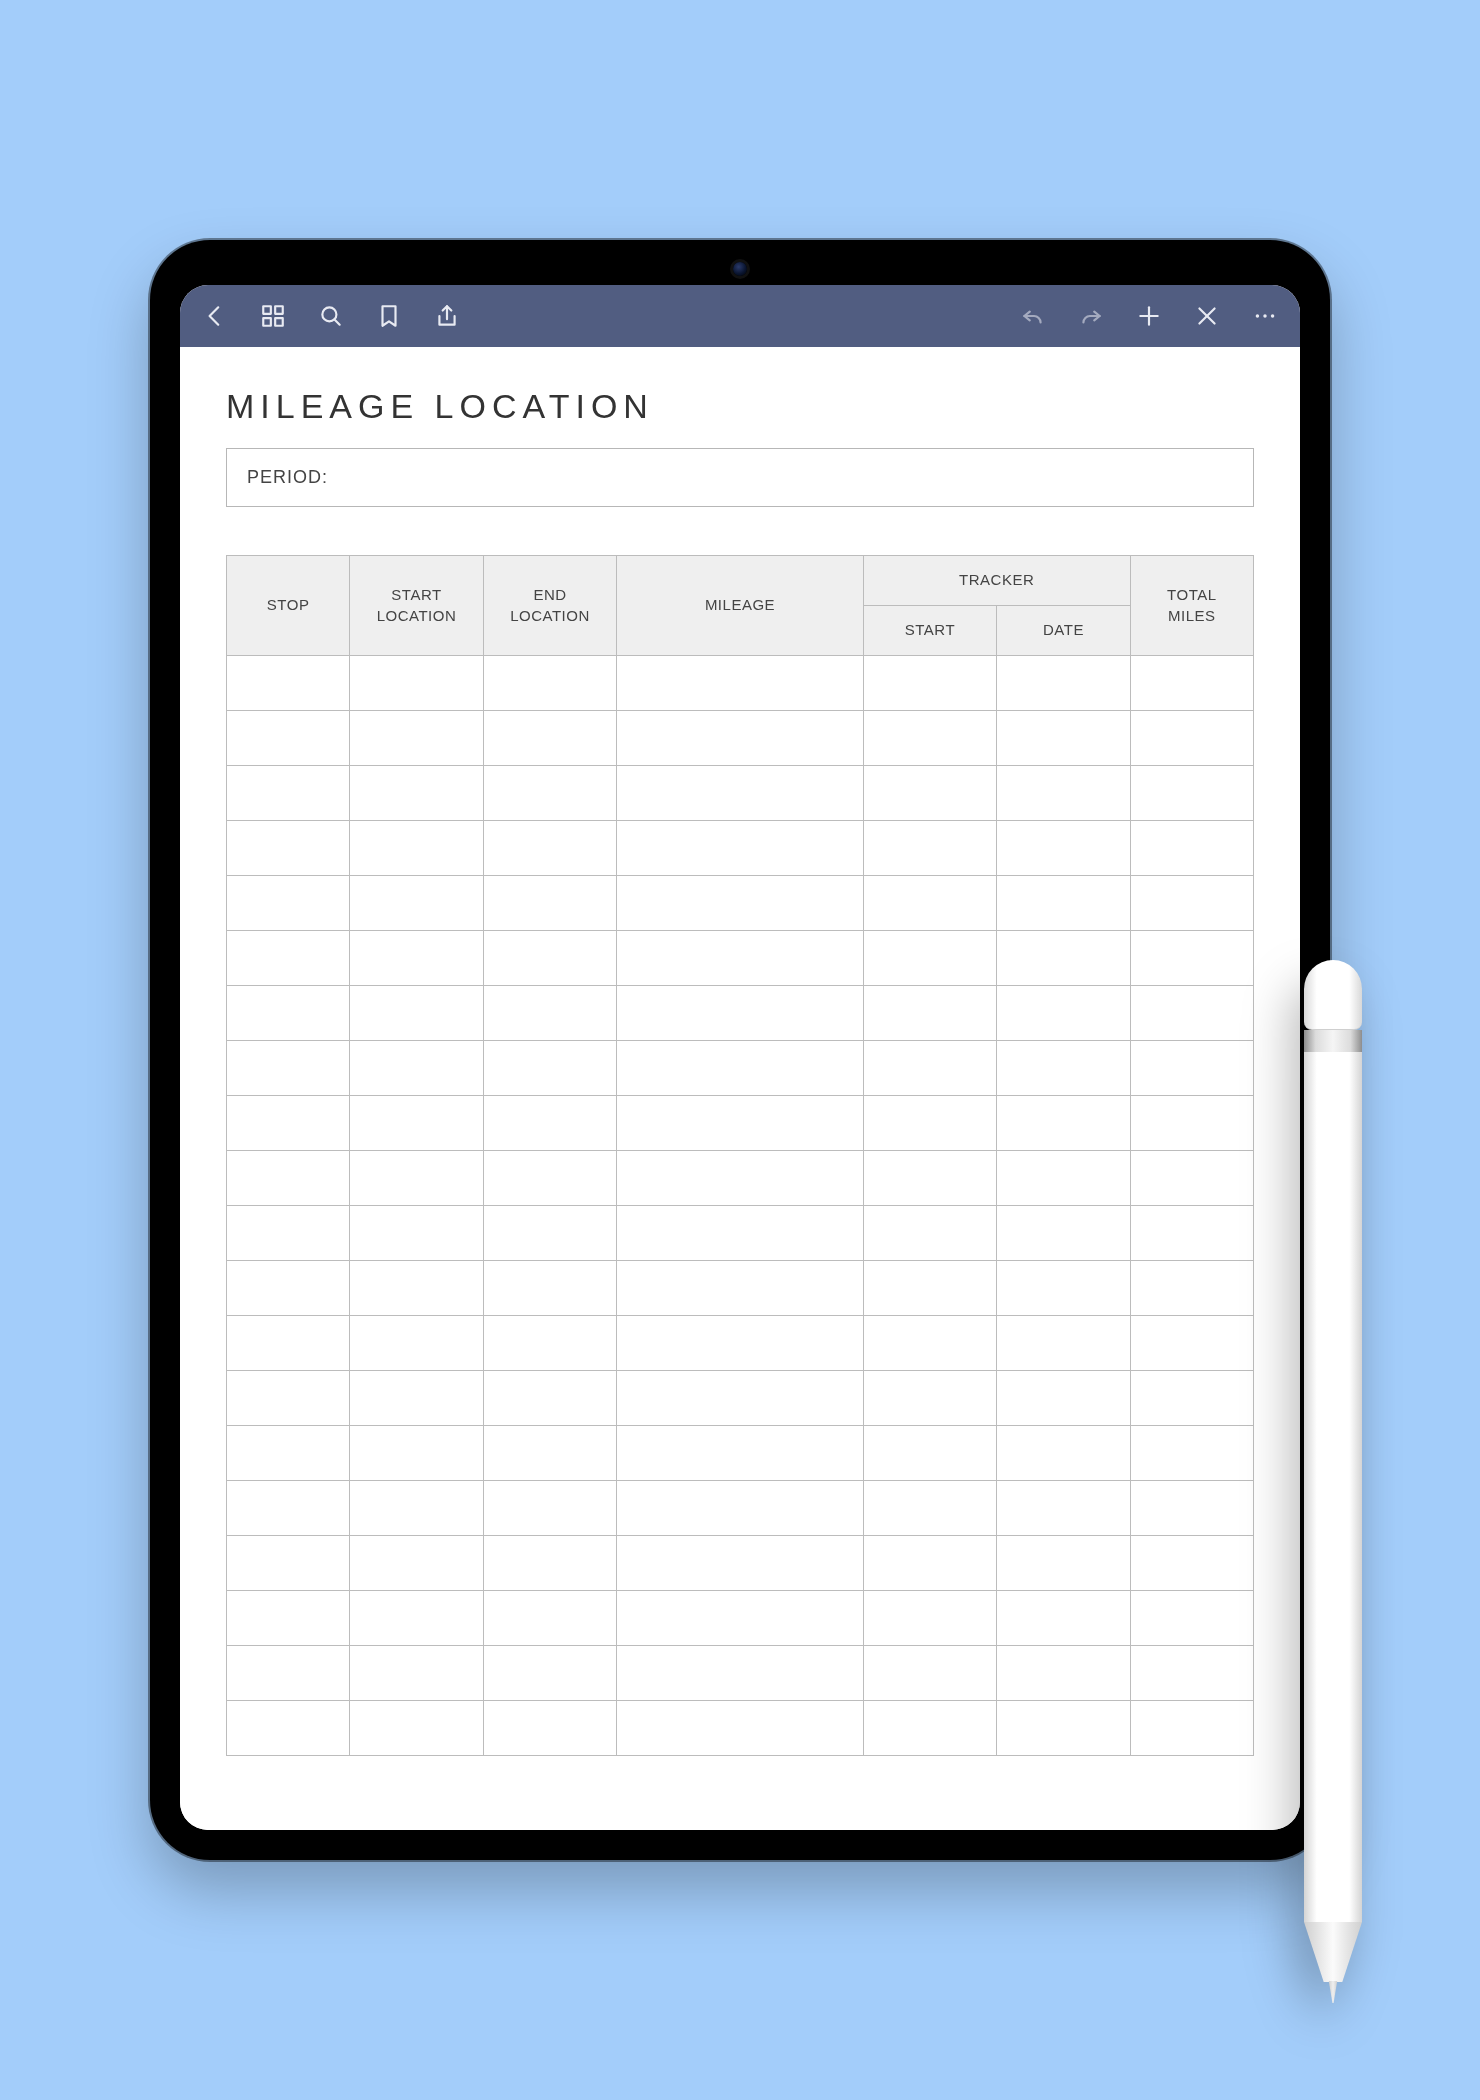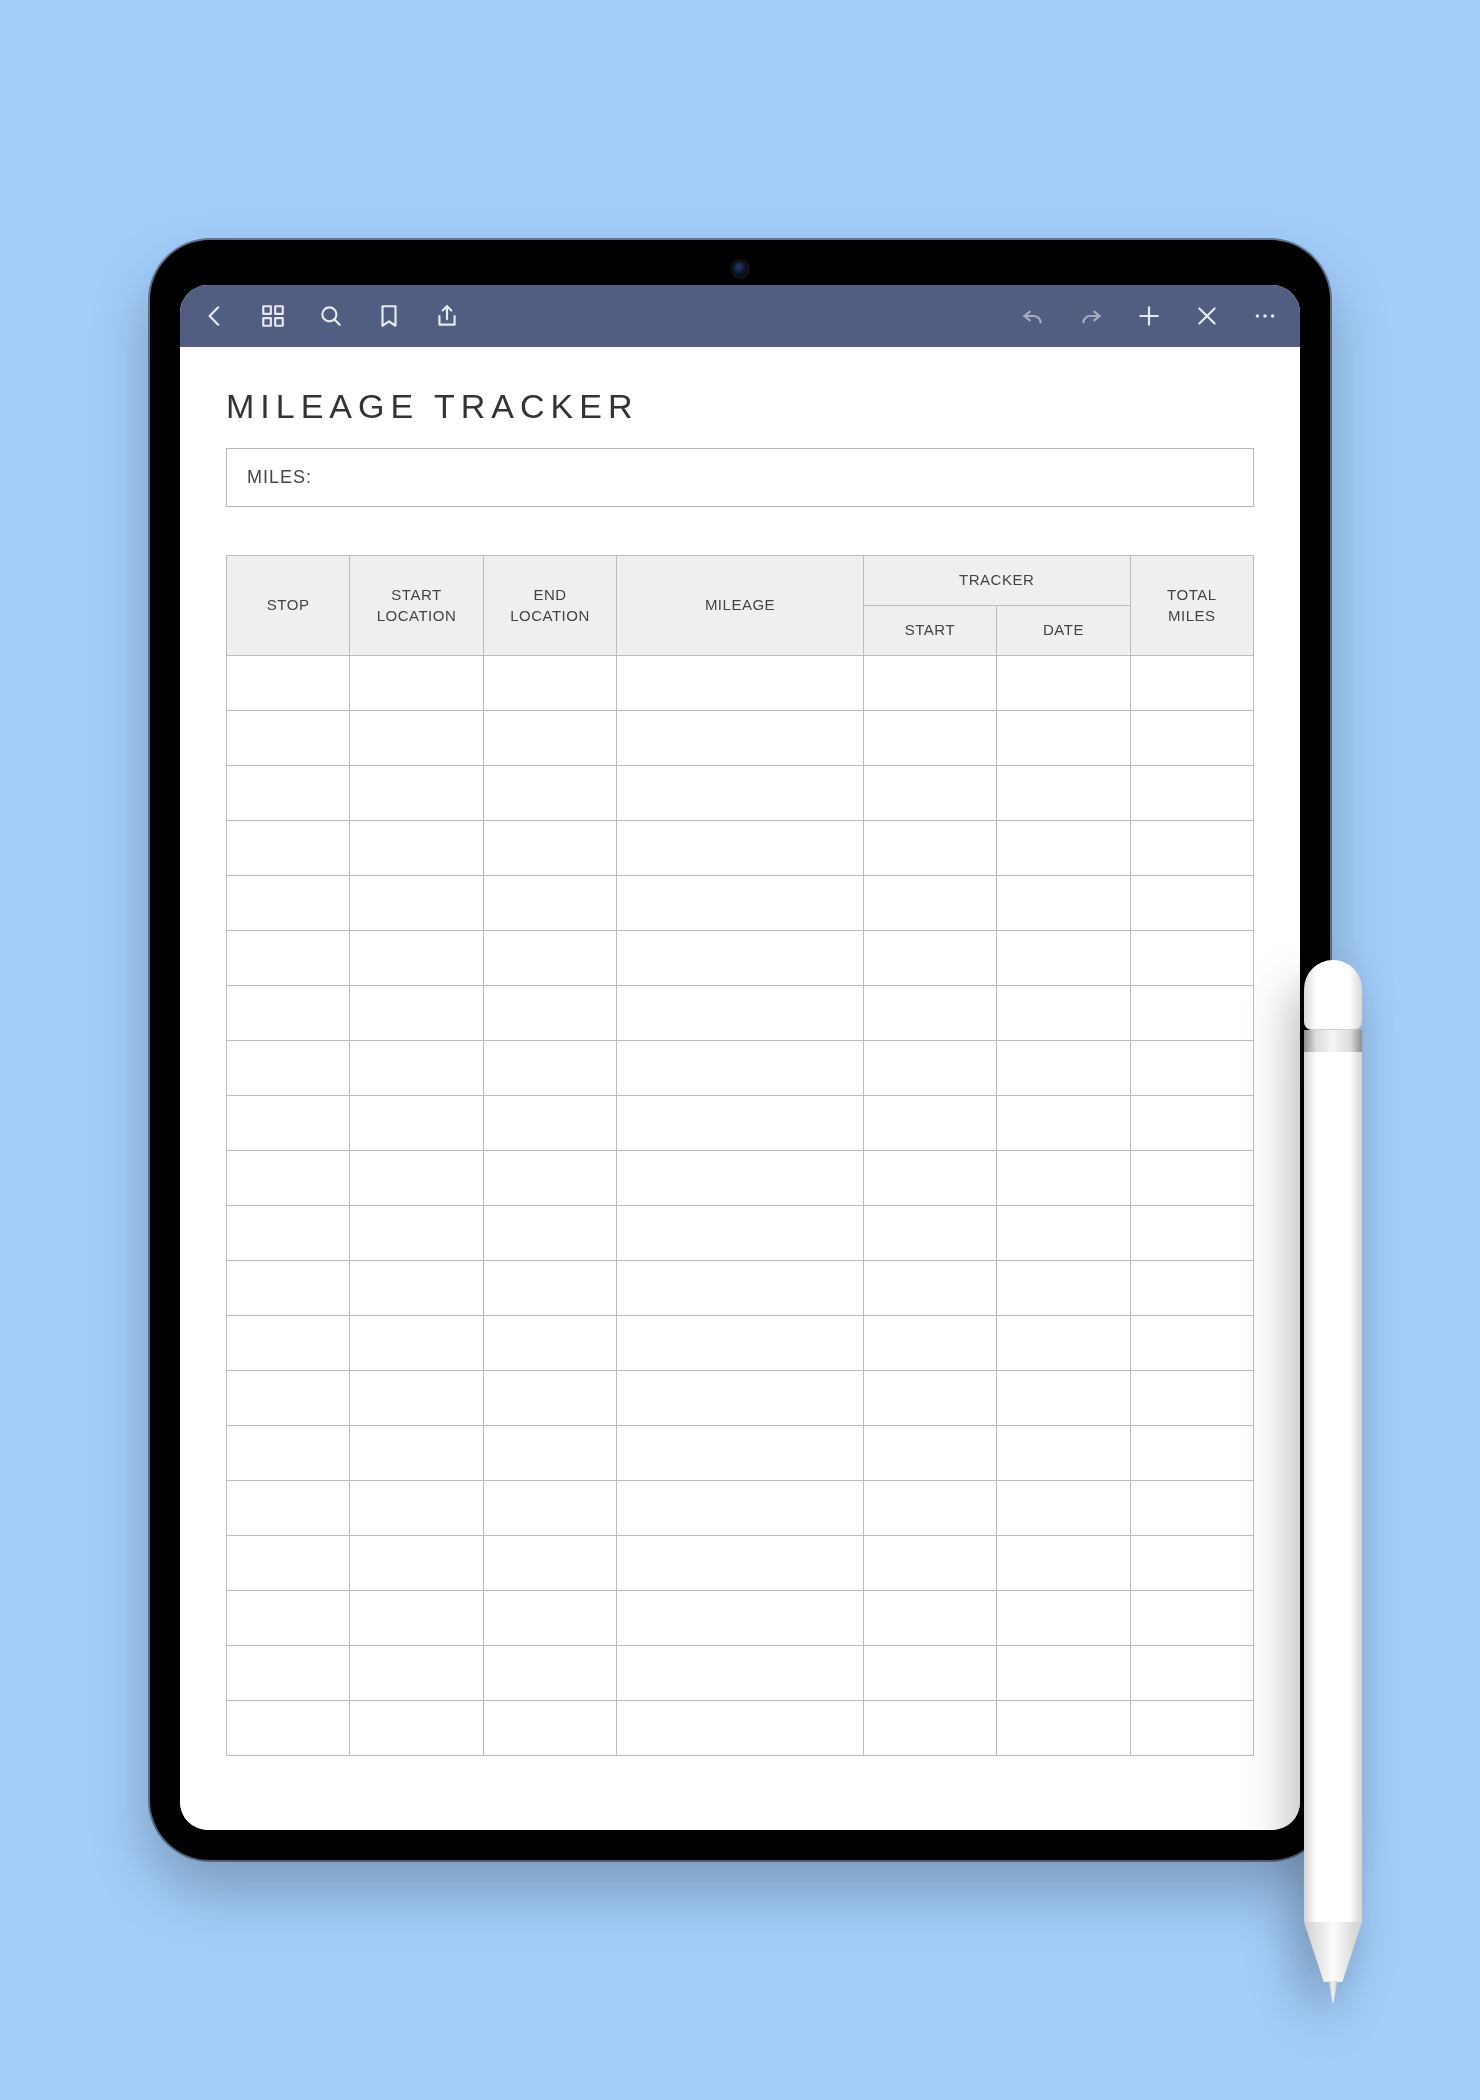--- a/index.html
+++ b/index.html
@@ -222,24 +222,24 @@
           <svg viewBox="0 0 24 24">
               <circle cx="5" cy="12" r="1.6" fill="#e8eaf2" stroke="none"></circle>
               <circle cx="12" cy="12" r="1.6" fill="#e8eaf2" stroke="none"></circle>
               <circle cx="19" cy="12" r="1.6" fill="#e8eaf2" stroke="none"></circle>
             </svg>
         </span>
       </div>
     </div>
 
     <div class="doc">
-      <h1 class="title">MILEAGE TRACKER</h1>
+      <h1 class="title">MILEAGE LOCATION</h1>
 
       <div class="period-box">
-        <span>MILES:</span>
+        <span>PERIOD:</span>
       </div>
 
       <table class="tracker">
         <colgroup>
           <col class="c-date">
             <col class="c-start">
             <col class="c-end">
             <col class="c-reason">
           <col class="c-odo">
             <col class="c-odo">

